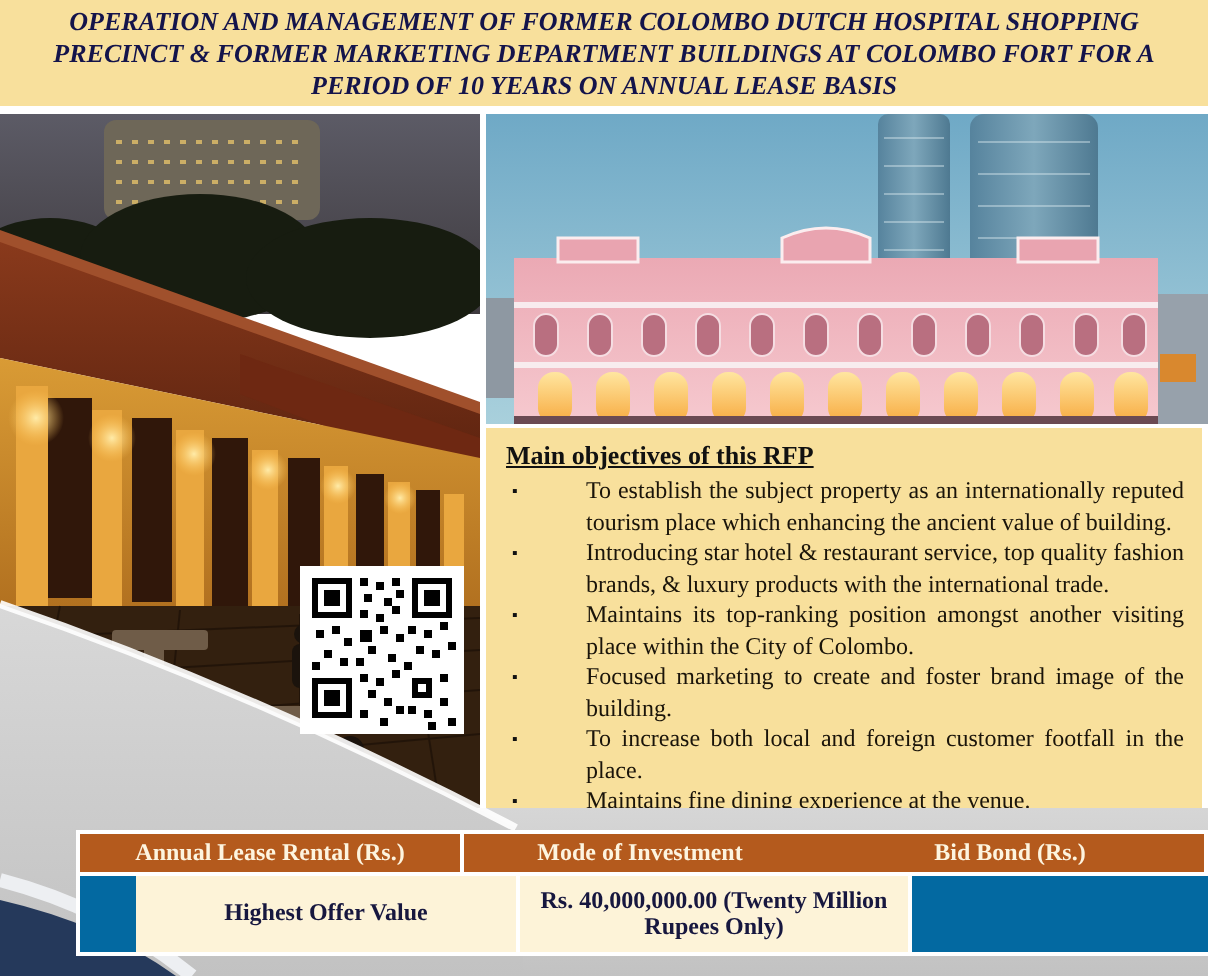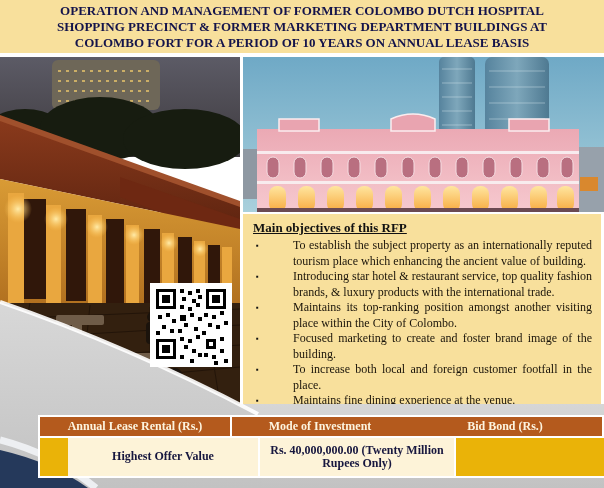--- a/index.html
+++ b/index.html
@@ -8,21 +8,21 @@
     background:#ffffff;font-family:"Liberation Serif", serif;
   }
   
   .title-banner{
     position:absolute;left:0;top:0;width:604px;height:53px;
     background:#F8E09C;box-sizing:border-box;
     display:flex;align-items:flex-start;justify-content:center;
   }
   .title-banner .t{
     margin-top:3px;padding:0 26px;text-align:center;
-    font-weight:bold;font-size:13px;line-height:16px;color:#14144B;
+    font-weight:bold;font-size:13px;line-height:16px;color:#14144B;font-style:italic;
   }
   
   .photo-left{position:absolute;left:0;top:57px;width:240px;height:347px;}
   .photo-right{position:absolute;left:243px;top:57px;width:361px;height:155px;}
   .photo-left svg,.photo-right svg{display:block;width:100%;height:100%;}
   
   .qr{position:absolute;left:150px;top:283px;width:82px;height:84px;}
   .qr svg{display:block;width:100%;height:100%;}
   
   .objectives{
@@ -45,21 +45,21 @@
   
   .gray-band{
     position:absolute;left:0;top:404px;width:604px;height:84px;
     background:linear-gradient(#D6D6D6,#C2C2C2);
   }
   .corner-art{position:absolute;left:0;top:260px;width:262px;height:228px;pointer-events:none;}
   .corner-art svg{display:block;width:100%;height:100%;}
   
   .lease-table{
     position:absolute;left:38px;top:415px;width:566px;height:63px;
-    display:flex;flex-direction:column;background:#eab308;
+    display:flex;flex-direction:column;background:#0369a1;
     border-top:2px solid #fff;border-left:2px solid #fff;border-bottom:2px solid #fff;
     box-sizing:border-box;
   }
   .lt-row{display:flex;flex:0 0 auto;}
   .lt-row.header{height:21px;}
   .lt-row.body{height:38px;padding-left:28px;}
   .lt-cell{
     display:flex;align-items:center;justify-content:center;text-align:center;
     box-sizing:border-box;border-right:2px solid #fff;border-bottom:2px solid #fff;
     font-weight:bold;font-size:12px;line-height:13.5px;padding:1px 6px;

